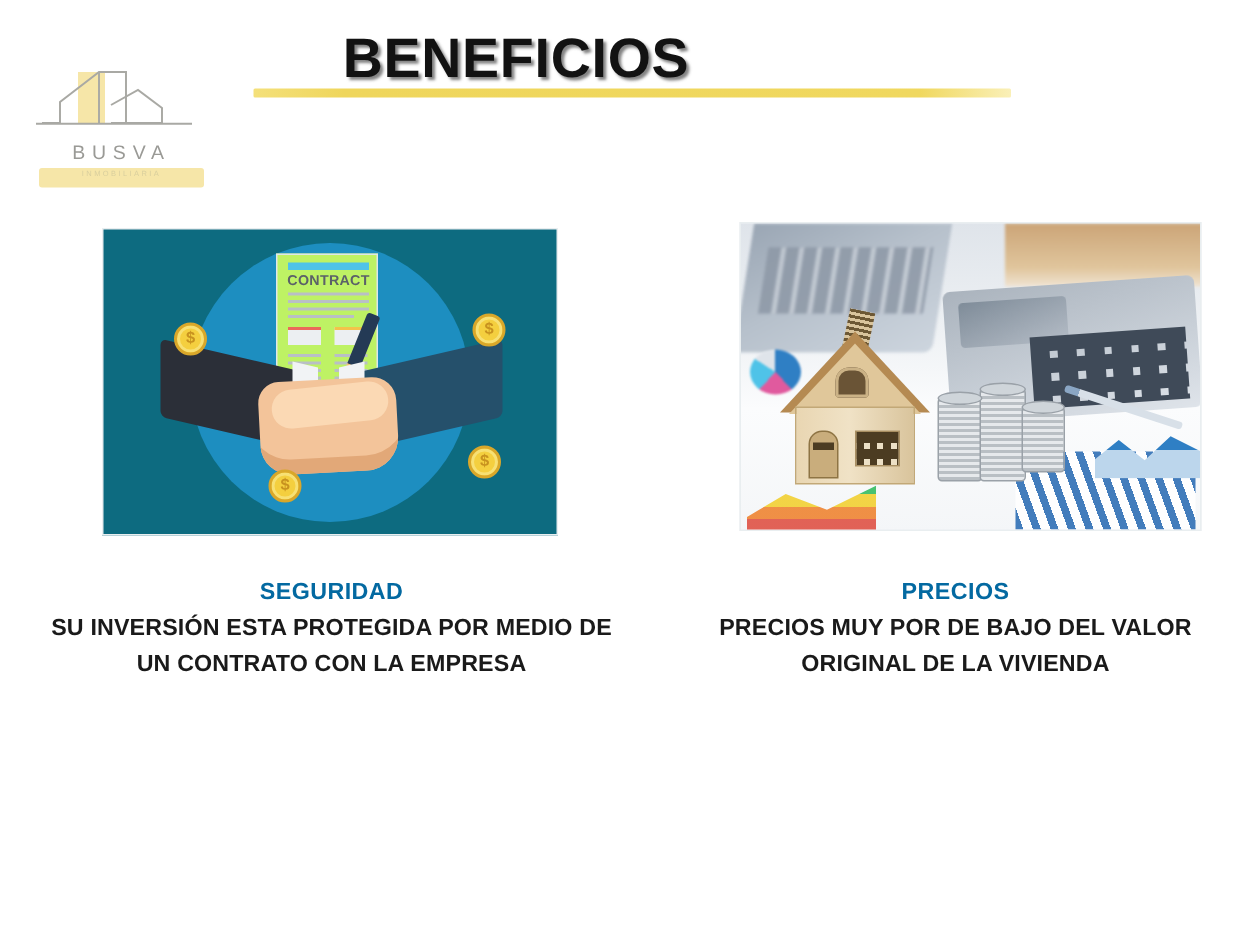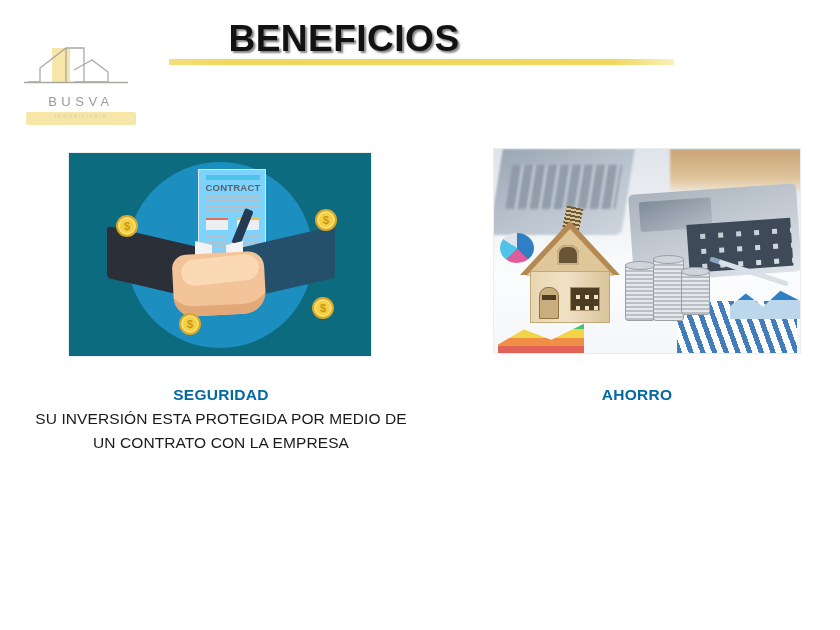--- a/index.html
+++ b/index.html
@@ -131,23 +131,23 @@
     color: #c8921f;
     font-family: "Liberation Sans", sans-serif;
   }
   #coin-1 { left: 47px;  top: 62px; }
   #coin-2 { left: 246px; top: 56px; }
   #coin-3 { left: 243px; top: 144px; }
   #coin-4 { left: 110px; top: 160px; }
 
   #contract-doc {
     position: absolute;
-    left: 129px; top: 16px;
+    left: 115px; top: 16px;
     width: 68px; height: 100px;
-    background: #7dd3fc;
+    background: #bef264;
     border: 1px solid #dfe6ea;
   }
   #contract-topbar {
     position: absolute; left: 7px; top: 5px;
     width: 54px; height: 5px; background: #4fc3e8;
   }
   #contract-head {
     position: absolute; left: 0; top: 12px; width: 68px;
     text-align: center; font-size: 9.5px; font-weight: bold;
     color: #5b6168; letter-spacing: 0.2px;
@@ -346,21 +346,21 @@
   .cap-title {
     font-size: 15.5px;
     font-weight: bold;
     color: #0369a1;
     letter-spacing: 0.3px;
     margin-bottom: 3px;
     font-family: "Liberation Sans", sans-serif;
   }
   .cap-body {
     font-size: 15.5px;
-    font-weight: 400;
+    font-weight: 700;
     color: #1a1a1a;
     line-height: 1.52;
     letter-spacing: 0.1px;
     font-family: "Liberation Sans", sans-serif;
   }
 </style>
 </head>
 <body>
 
 <div id="slide">
@@ -455,16 +455,17 @@
       </div>
     </div>
   </div>
 
   <div class="caption" id="caption-left">
     <div class="cap-title">SEGURIDAD</div>
     <div class="cap-body">SU INVERSIÓN ESTA PROTEGIDA POR MEDIO DE UN CONTRATO CON LA EMPRESA</div>
   </div>
 
   <div class="caption" id="caption-right">
-    <div class="cap-title">AHORRO</div>
+    <div class="cap-title">PRECIOS</div>
+    <div class="cap-body">PRECIOS MUY POR DE BAJO DEL VALOR ORIGINAL DE LA VIVIENDA</div>
   </div>
 
 </div>
 
 </body></html>

